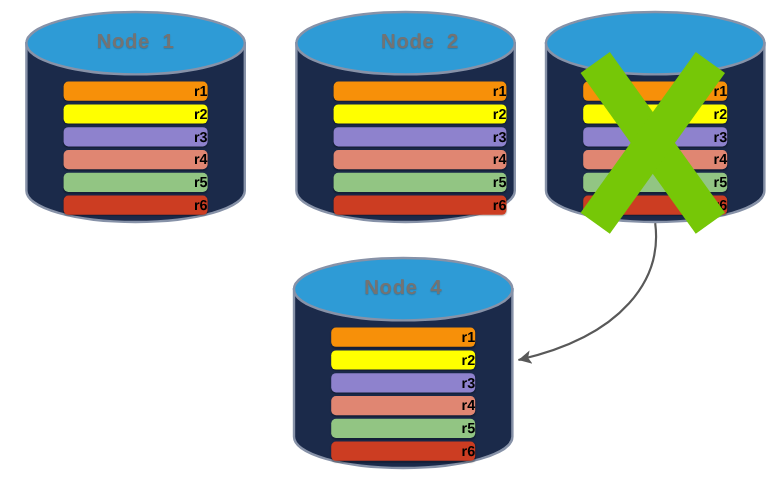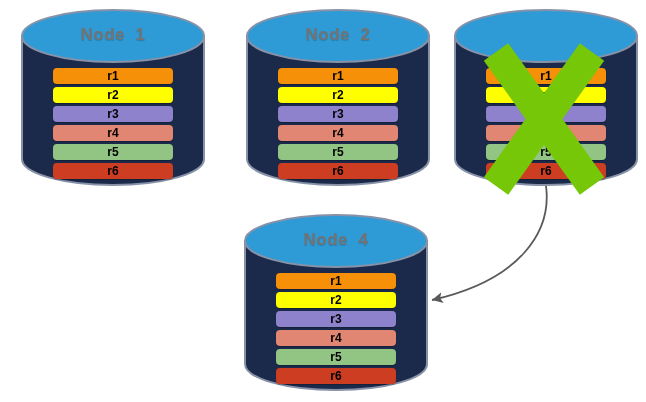--- a/index.html
+++ b/index.html
@@ -48,21 +48,21 @@
   }
   .row-bar {
     position: relative;
     height: 16px;
     border-radius: 4px;
     margin-bottom: 3px;
     color: #000000;
     font-weight: bold;
     font-size: 12px;
     line-height: 16px;
-    text-align: center;
+    text-align: right;
     box-shadow: 0 1px 1px rgba(0,0,0,0.25);
     font-family: "Liberation Sans", sans-serif;
   }
   .row-bar:last-child { margin-bottom: 16px; }
   .cross-svg {
     position: absolute;
     overflow: visible;
     pointer-events: none;
   }
   .arrow-svg {
@@ -84,21 +84,21 @@
       <div class="node-title" style="top: 15px;">Node  1</div>
       <div class="rows" style="top: 58px; padding-left: 31px; padding-right: 31px; box-sizing: border-box;">
         <div class="row-bar" style="background: rgb(247, 144, 9);">r1</div>
         <div class="row-bar" style="background: rgb(255, 255, 0);">r2</div>
         <div class="row-bar" style="background: rgb(142, 130, 205);">r3</div>
         <div class="row-bar" style="background: rgb(224, 134, 114);">r4</div>
         <div class="row-bar" style="background: rgb(146, 197, 131);">r5</div>
         <div class="row-bar" style="background: rgb(204, 61, 34);">r6</div>
       </div>
     </div>
-    <div class="node" style="left: 247px; top: 10px; width: 182px; height: 175px;">
+    <div class="node" style="left: 247px; top: 10px; width: 206px; height: 175px;">
       <svg class="node-svg" width="182" height="175" viewBox="0 0 182 175">
         <path d="M 0 26 L 0 149 A 91 26 0 0 0 182 149 L 182 26 Z" fill="#1B2A4A" stroke="#8792A8" stroke-width="2"></path>
         <ellipse cx="91" cy="26" rx="91" ry="26" fill="#2E9BD6" stroke="#8792A8" stroke-width="2"></ellipse>
       </svg>
       <div class="node-title" style="top: 15px;">Node  2</div>
       <div class="rows" style="top: 58px; padding-left: 31px; padding-right: 31px; box-sizing: border-box;">
         <div class="row-bar" style="background: rgb(247, 144, 9);">r1</div>
         <div class="row-bar" style="background: rgb(255, 255, 0);">r2</div>
         <div class="row-bar" style="background: rgb(142, 130, 205);">r3</div>
         <div class="row-bar" style="background: rgb(224, 134, 114);">r4</div>

